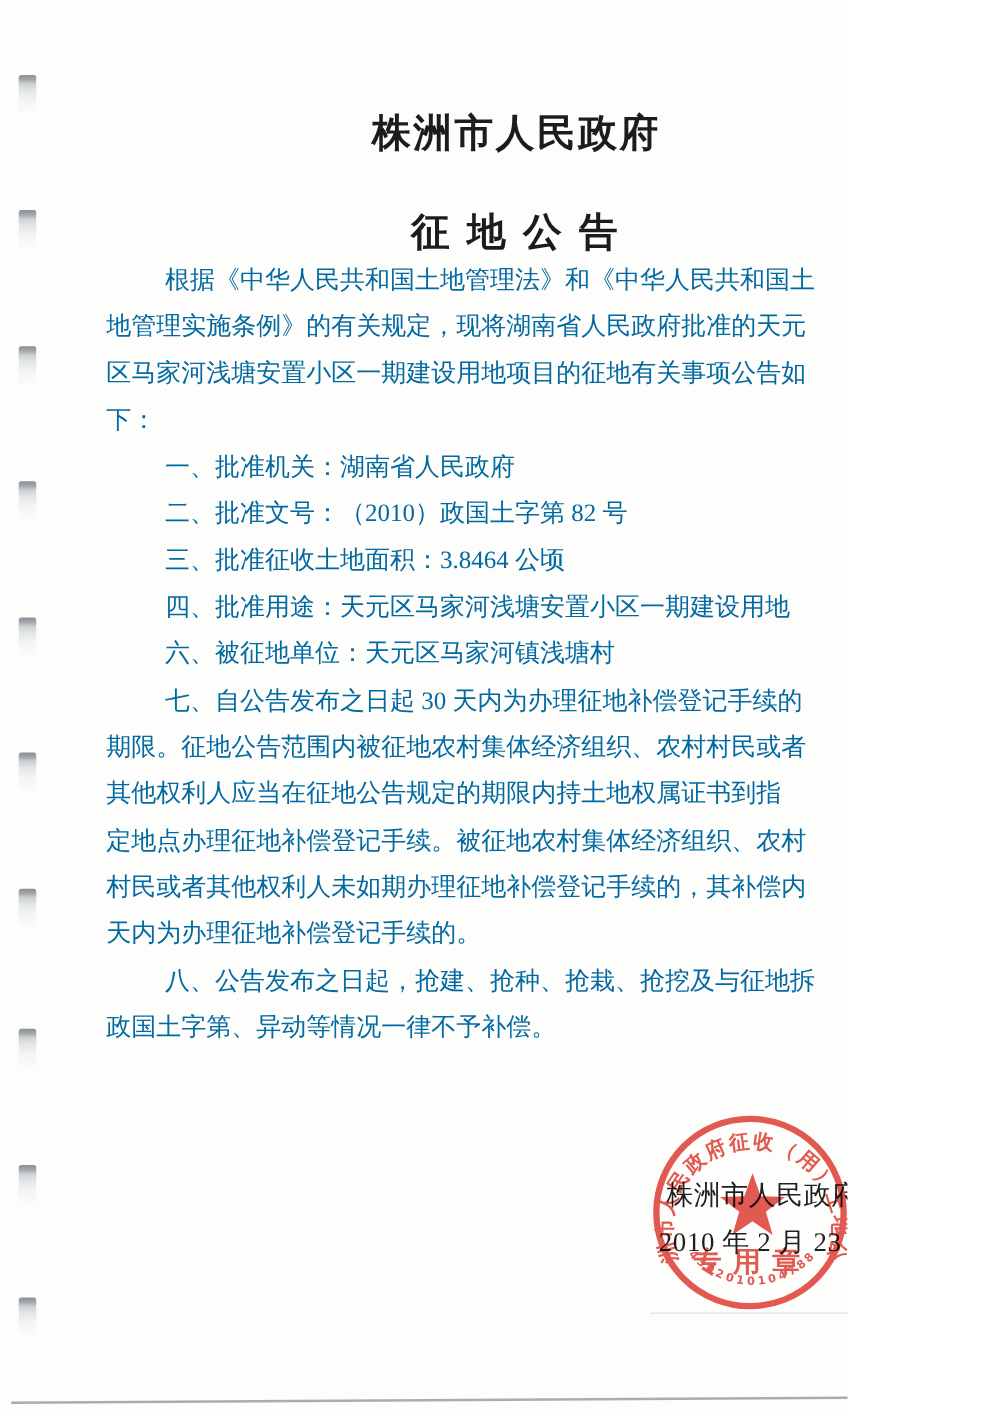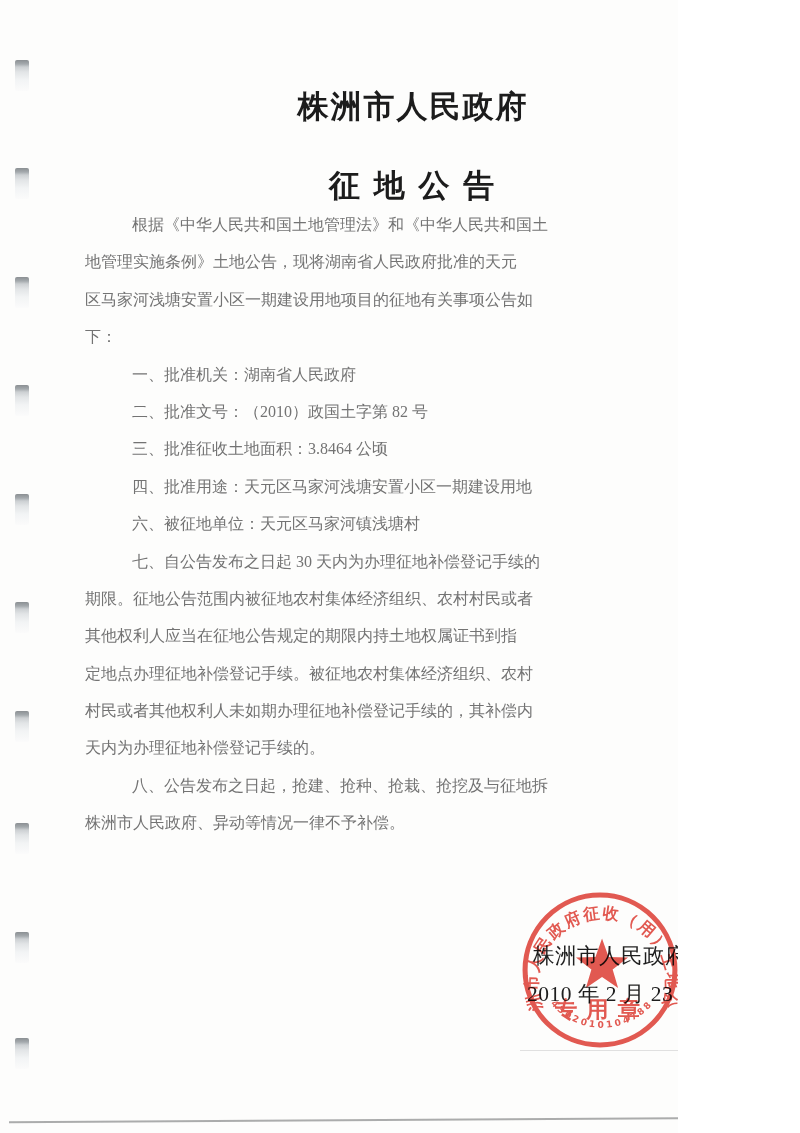--- a/index.html
+++ b/index.html
@@ -21,21 +21,21 @@
     opacity:.9;
   }
   .title, .subtitle {
     position:absolute; left:85px; width:656px; text-align:center;
     font-weight:700; font-size:31px; color:#1c1c1c; white-space:nowrap;
   }
   .title { top:86px; letter-spacing:2px; }
   .subtitle { top:126px; letter-spacing:3px;margin-top:39px; }
   .doc-body {
     position:absolute; left:85px; top:206px; width:660px;
-    font-size:16px; color:#737373; line-height:37.4px;
+    font-size:20px; color:#0369a1; line-height:37.4px;
   }
   .doc-body .line { white-space:nowrap; height:37.4px; }
   .doc-body .line.first { padding-left:47px; }
   .signature-name, .signature-date {
     position:absolute; font-size:21.5px; color:#1e1e1e; white-space:nowrap;
     letter-spacing:0.5px;
   }
   .signature-name { left:533px; top:941px; }
   .signature-date { left:527px; top:979px; }
   .seal {
@@ -73,36 +73,36 @@
       <div class="hole" style="top: 823px;"></div>
       <div class="hole" style="top: 932px;"></div>
       <div class="hole" style="top: 1038px;"></div>
     </div>
 
   <div class="title">株洲市人民政府</div>
   <div class="subtitle">征 地 公 告</div>
 
   <div class="doc-body" id="docBody">
       <div class="line first">根据《中华人民共和国土地管理法》和《中华人民共和国土</div>
-      <div class="line">地管理实施条例》土地公告，现将湖南省人民政府批准的天元</div>
+      <div class="line">地管理实施条例》的有关规定，现将湖南省人民政府批准的天元</div>
       <div class="line">区马家河浅塘安置小区一期建设用地项目的征地有关事项公告如</div>
       <div class="line">下：</div>
       <div class="line first">一、批准机关：湖南省人民政府</div>
       <div class="line first">二、批准文号：（2010）政国土字第 82 号</div>
       <div class="line first">三、批准征收土地面积：3.8464 公顷</div>
       <div class="line first">四、批准用途：天元区马家河浅塘安置小区一期建设用地</div>
       <div class="line first">六、被征地单位：天元区马家河镇浅塘村</div>
       <div class="line first">七、自公告发布之日起 30 天内为办理征地补偿登记手续的</div>
       <div class="line">期限。征地公告范围内被征地农村集体经济组织、农村村民或者</div>
       <div class="line">其他权利人应当在征地公告规定的期限内持土地权属证书到指</div>
       <div class="line">定地点办理征地补偿登记手续。被征地农村集体经济组织、农村</div>
       <div class="line">村民或者其他权利人未如期办理征地补偿登记手续的，其补偿内</div>
       <div class="line">天内为办理征地补偿登记手续的。</div>
       <div class="line first">八、公告发布之日起，抢建、抢种、抢栽、抢挖及与征地拆</div>
-      <div class="line">株洲市人民政府、异动等情况一律不予补偿。</div>
+      <div class="line">政国土字第、异动等情况一律不予补偿。</div>
     </div>
 
   <div class="signature-name">株洲市人民政府</div>
   <div class="signature-date">2010 年 2 月 23 日</div>
 
   <svg class="seal" viewBox="0 0 160 160" xmlns="http://www.w3.org/2000/svg">
     <circle cx="80" cy="80" r="74" fill="none" stroke="#e0433a" stroke-width="5"></circle>
     <polygon fill="#e0433a" points="82,49 88.5,67.1 107.7,67.7 92.5,79.4 97.9,97.8 82,87 66.1,97.8 71.5,79.4 56.3,67.7 75.5,67.1"></polygon>
     <defs>
       <path id="topArc" d="M 26 124 A 64 64 0 1 1 138 124" fill="none"></path>

